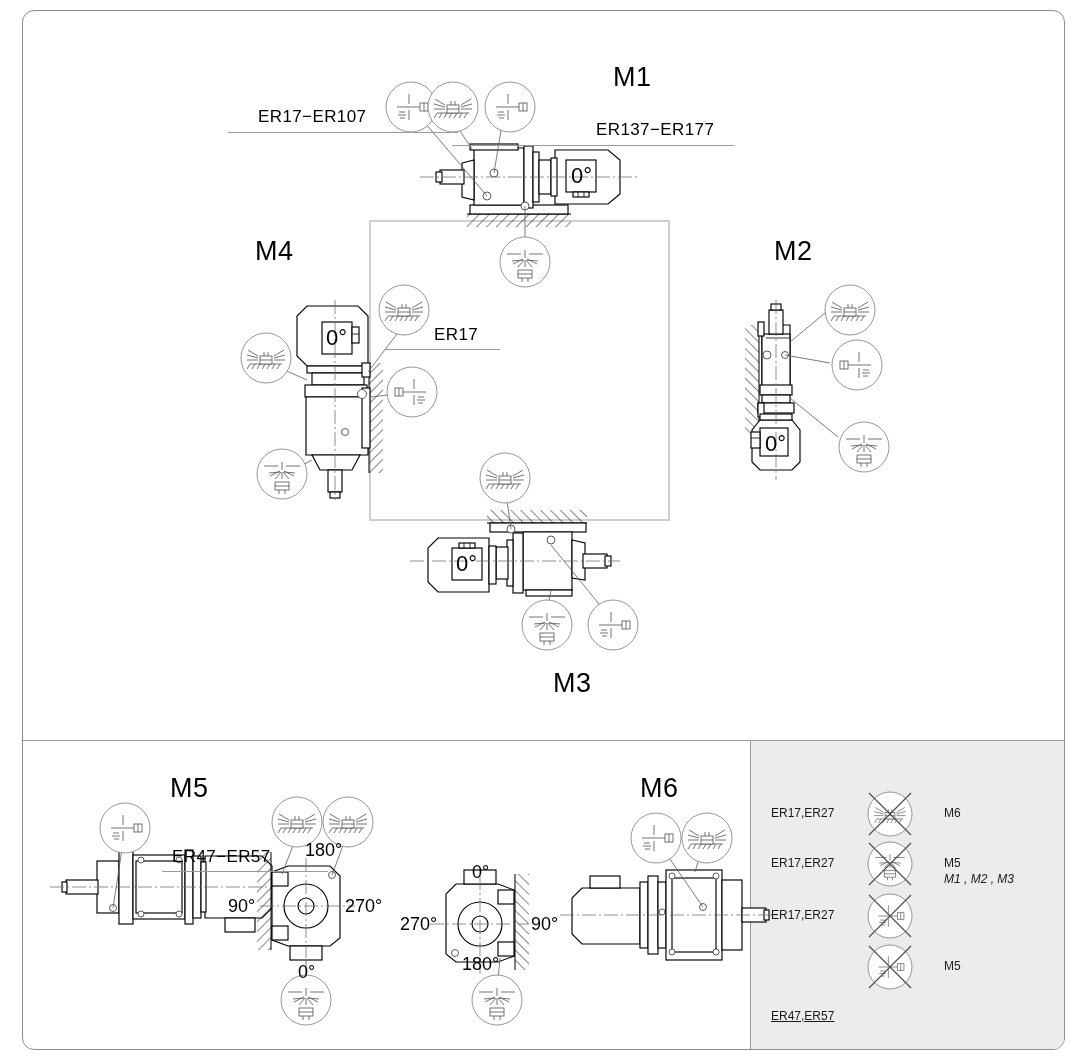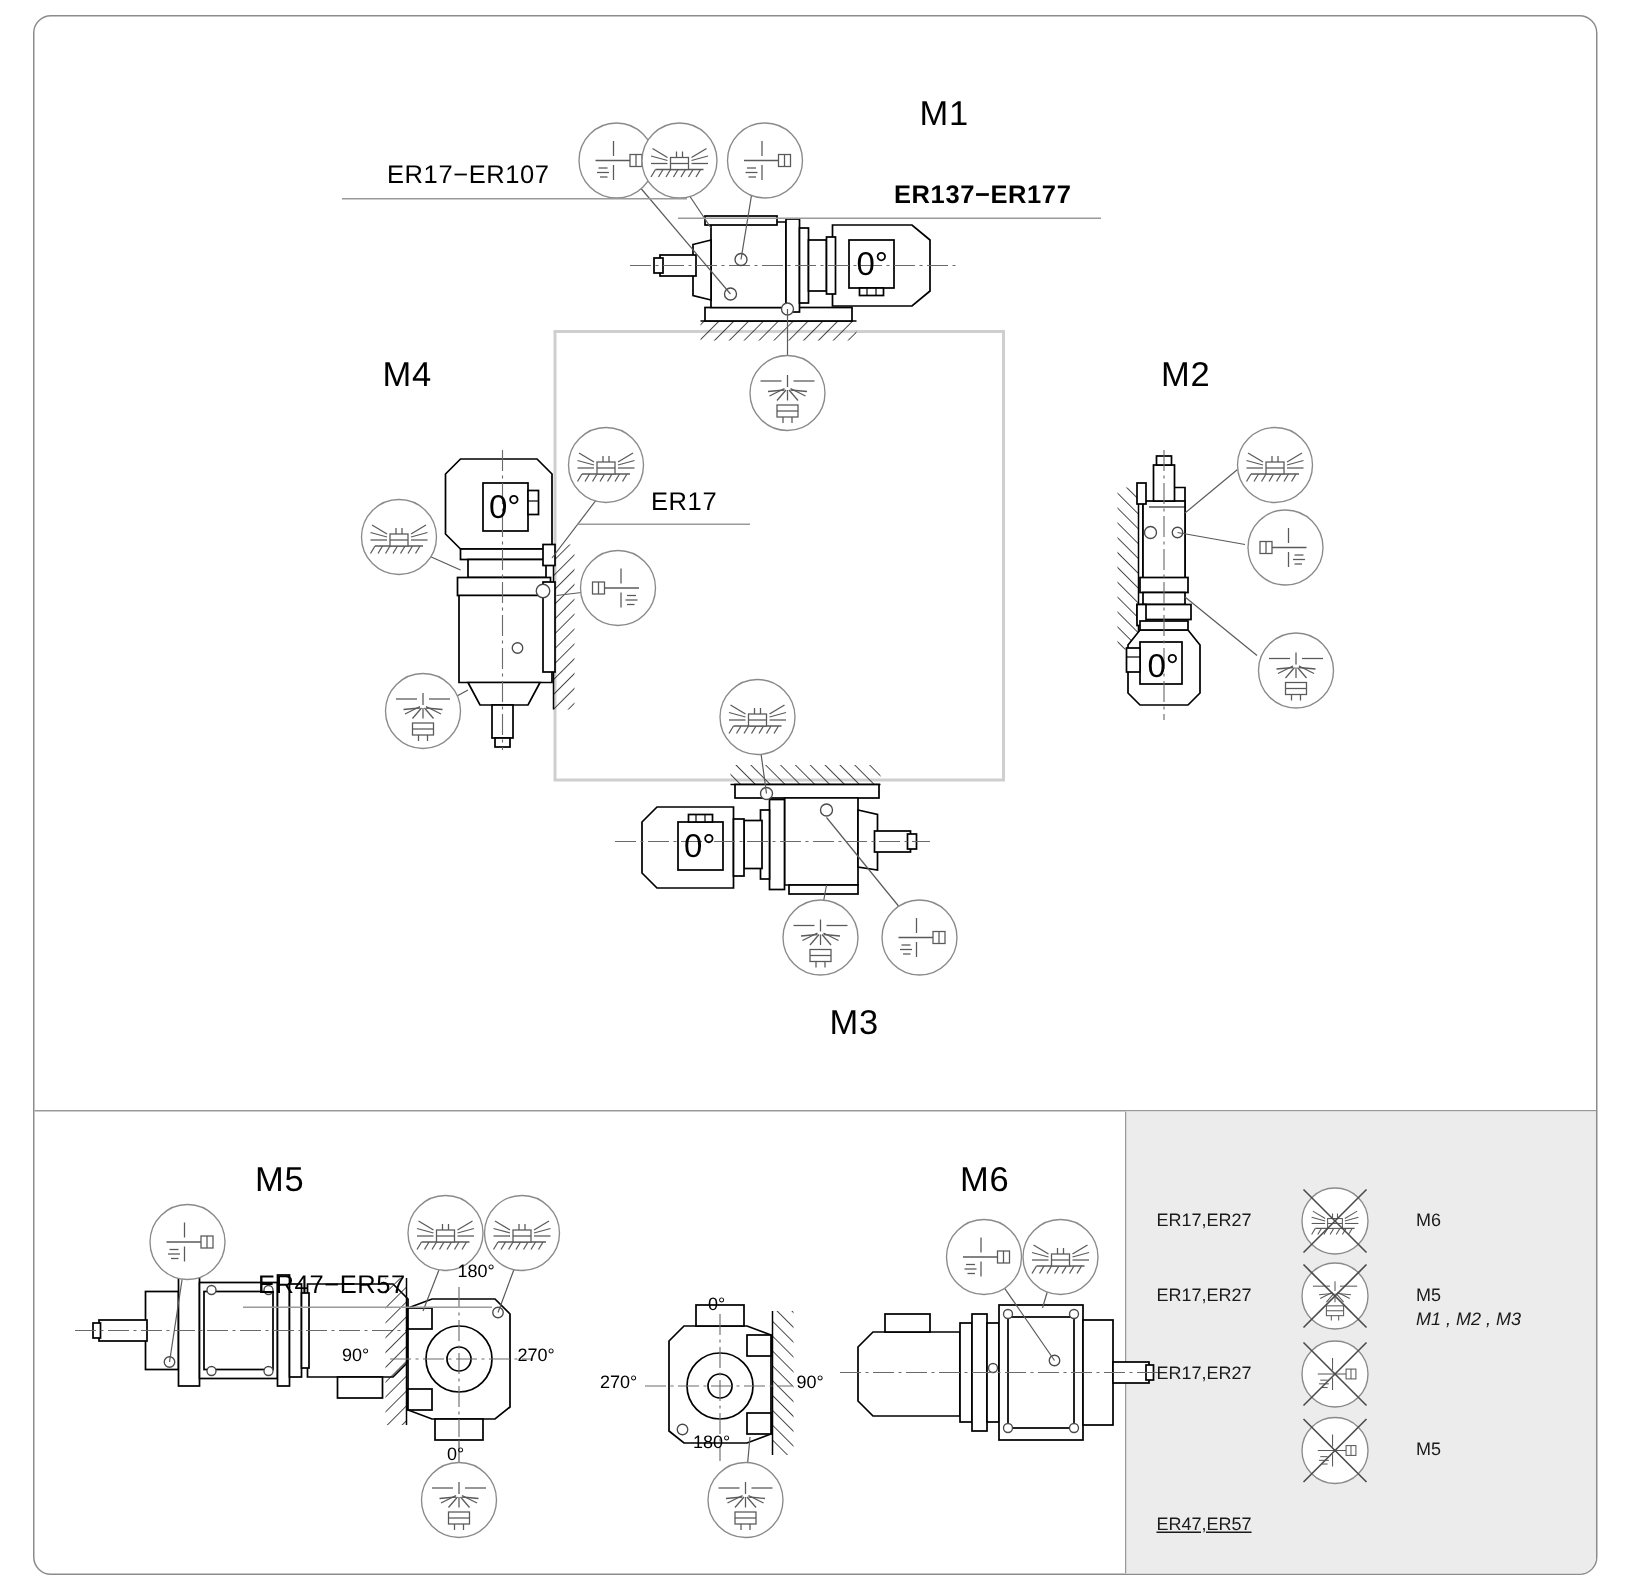--- a/index.html
+++ b/index.html
@@ -23,24 +23,24 @@
     background:#ececec;border-left:1px solid #9a9a9a;
     box-sizing:border-box;border-bottom-right-radius:11px;
   }
   .center-square{
     position:absolute;left:369px;top:220px;width:301px;height:301px;
     border:2px solid #cfcfcf;box-sizing:border-box;
   }
   .lbl{
     position:absolute;color:#000;white-space:nowrap;
   }
-  .pos-label{font-size:23px;font-weight:400;letter-spacing:.5px;}
+  .pos-label{font-size:27px;font-weight:400;letter-spacing:.5px;}
   .type-label{font-size:17px;letter-spacing:.4px;}
   .ul-line{position:absolute;border-top:1px solid #9a9a9a;}
-  .deg-label{font-size:12px;text-align:right;}
+  .deg-label{font-size:18px;text-align:right;}
   .legend-txt{font-size:12px;color:#1a1a1a;white-space:nowrap;}
   svg{position:absolute;left:0;top:0;overflow:visible;}
   .ln{stroke:#000;fill:none;stroke-width:1.15;}
   .ln-t{stroke:#000;fill:none;stroke-width:0.8;}
   .ln-h{stroke:#000;fill:none;stroke-width:1;}
   .fillw{fill:#fff;}
   .cl{stroke:#6a6a6a;fill:none;stroke-width:0.75;stroke-dasharray:14 3 2 3;}
   .bub{stroke:#8a8a8a;fill:#fff;stroke-width:0.9;}
   .bubln{stroke:#5a5a5a;fill:none;stroke-width:0.8;}
   .ico{stroke:#5a5a5a;fill:none;stroke-width:0.85;}
@@ -522,21 +522,21 @@
   <div class="lbl pos-label" style="left:613px;top:62px;">M1</div>
   <div class="lbl pos-label" style="left:774px;top:236px;">M2</div>
   <div class="lbl pos-label" style="left:533px;top:668px;margin-left:20px;">M3</div>
   <div class="lbl pos-label" style="left:220px;top:236px;margin-left:35px;">M4</div>
   <div class="lbl pos-label" style="left:170px;top:773px;">M5</div>
   <div class="lbl pos-label" style="left:640px;top:773px;">M6</div>
 
   <div class="lbl type-label" style="left:228px;top:107px;margin-left:30px;">ER17−ER107</div>
   <div class="ul-line" style="left:228px;top:132px;width:230px;"></div>
 
-  <div class="lbl type-label" style="left:596px;top:120px;font-weight:bold;">ER137−ER177</div>
+  <div class="lbl type-label" style="left:596px;top:120px;">ER137−ER177</div>
   <div class="ul-line" style="left:452px;top:145px;width:282px;"></div>
 
   <div class="lbl type-label" style="left:434px;top:325px;">ER17</div>
   <div class="ul-line" style="left:385px;top:349px;width:115px;"></div>
 
   <div class="lbl type-label" style="left:172px;top:847px;">ER47−ER57</div>
   <div class="ul-line" style="left:162px;top:871px;width:166px;"></div>
 
   <div class="lbl" style="left:571px;top:163px;font-size:22px;">0°</div>
   <div class="lbl" style="left:765px;top:431px;font-size:22px;">0°</div>

